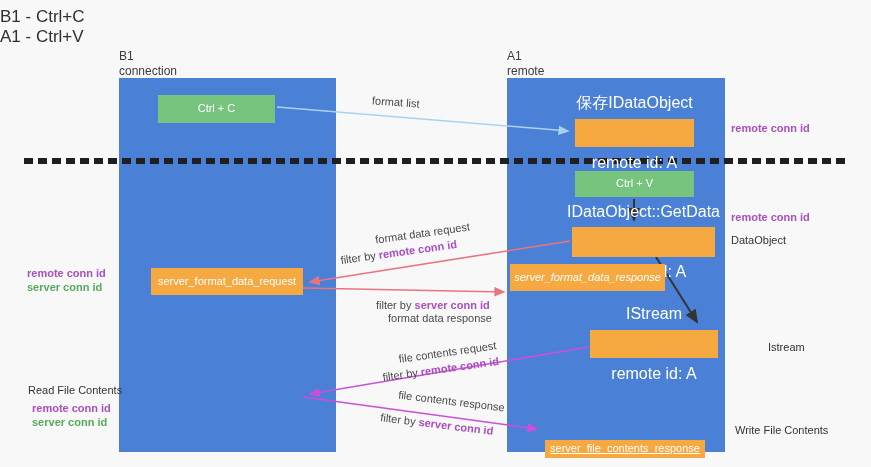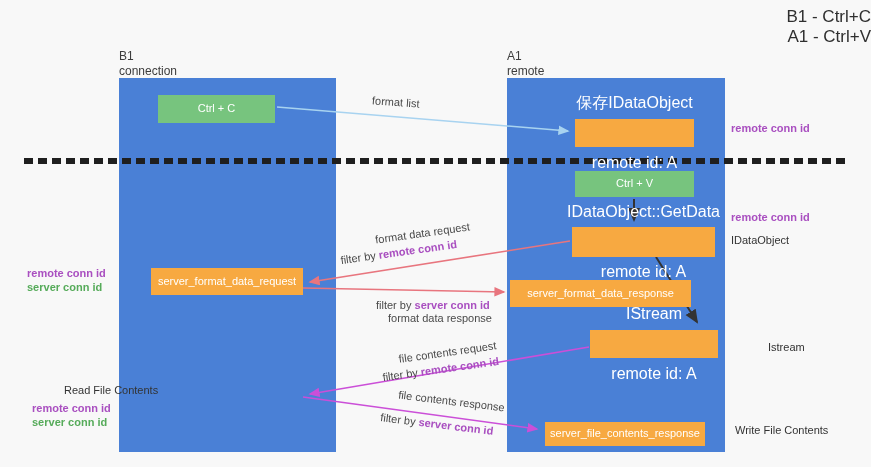--- a/index.html
+++ b/index.html
@@ -1,19 +1,19 @@
 <!DOCTYPE html>
 <html><head>
 <meta charset="utf-8">
 <style>
   * { margin:0; padding:0; box-sizing:border-box; }
   body { background:#f8f8f8; font-family:"Liberation Sans", sans-serif; }
   .canvas { position:relative; width:871px; height:467px; background:#f8f8f8; overflow:hidden; }
 
-  .title { position:absolute; left:0; top:7px; width:871px; text-align:right;
+  .title { position:absolute; left:0; top:7px; width:871px; text-align:left;
            font-size:17px; color:#2f2f2f; line-height:1.18; z-index:4; }
 
   .ll-header { position:absolute; top:49px; font-size:12px;
                color:#3c3c3c; line-height:1.25; z-index:4; }
   #hdr-left  { left:119px; width:217px; }
   #hdr-right { left:507px; width:218px; }
 
   .lifeline { position:absolute; top:78px; height:374px; background:#4a80d6; z-index:1; }
   #ll-left  { left:119px; width:217px; }
   #ll-right { left:507px; width:218px; }
@@ -102,31 +102,31 @@
 
   <div class="box orange small" style="left:572px;top:227px;width:143px;height:30px;">
     <div>IDataObject::GetData</div>
     <div>remote id: A</div>
   </div>
 
   <div class="box orange" style="left:151px;top:268px;width:152px;height:27px;">
     <div>server_format_data_request</div>
   </div>
 
-  <div class="box orange" style="left:510px;top:280px;width:181px;height:27px;">
+  <div class="box orange" style="left:510px;top:264px;width:155px;height:27px;font-style:italic;">
     <div>server_format_data_response</div>
   </div>
 
   <div class="box orange small" style="left:590px;top:330px;width:128px;height:28px;">
     <div>IStream</div>
     <div>remote id: A</div>
   </div>
 
 
-  <div class="box orange" style="left:545px;top:422px;width:160px;height:24px;">
+  <div class="box orange" style="left:545px;top:440px;width:160px;height:18px;text-decoration:underline;">
     <div>server_file_contents_response</div>
   </div>
 
   <div class="lbl rot-sm" style="left:372px;top:96px;">format list</div>
 
   <div class="lbl rot-neg center" style="left:345px;top:227px;width:155px;">format data request</div>
   <div class="lbl rot-neg" style="left:340px;top:246px;">
     <span>filter by </span><span class="purple">remote conn id</span>
   </div>
 
@@ -140,24 +140,24 @@
     <span>filter by </span><span class="purple">remote conn id</span>
   </div>
 
   <div class="lbl rot-pos" style="left:398px;top:395px;">file contents response</div>
   <div class="lbl rot-pos" style="left:380px;top:418px;">
     <span>filter by </span><span class="purple">server conn id</span>
   </div>
 
   <div class="lbl purple" style="left:731px;top:122px;">remote conn id</div>
   <div class="lbl purple" style="left:731px;top:211px;">remote conn id</div>
-  <div class="lbl dark" style="left:731px;top:234px;">IDataObject</div>
+  <div class="lbl dark" style="left:731px;top:234px;">DataObject</div>
   <div class="lbl dark" style="left:768px;top:341px;">Istream</div>
   <div class="lbl dark" style="left:735px;top:424px;">Write File Contents</div>
 
   <div class="lbl purple" style="left:27px;top:267px;">remote conn id</div>
   <div class="lbl greentx" style="left:27px;top:281px;">server conn id</div>
 
-  <div class="lbl dark" style="left:28px;top:384px;margin-left:36px;">Read File Contents</div>
+  <div class="lbl dark" style="left:28px;top:384px;">Read File Contents</div>
   <div class="lbl purple" style="left:32px;top:402px;">remote conn id</div>
   <div class="lbl greentx" style="left:32px;top:416px;">server conn id</div>
 
 </div>
 
 </body></html>

